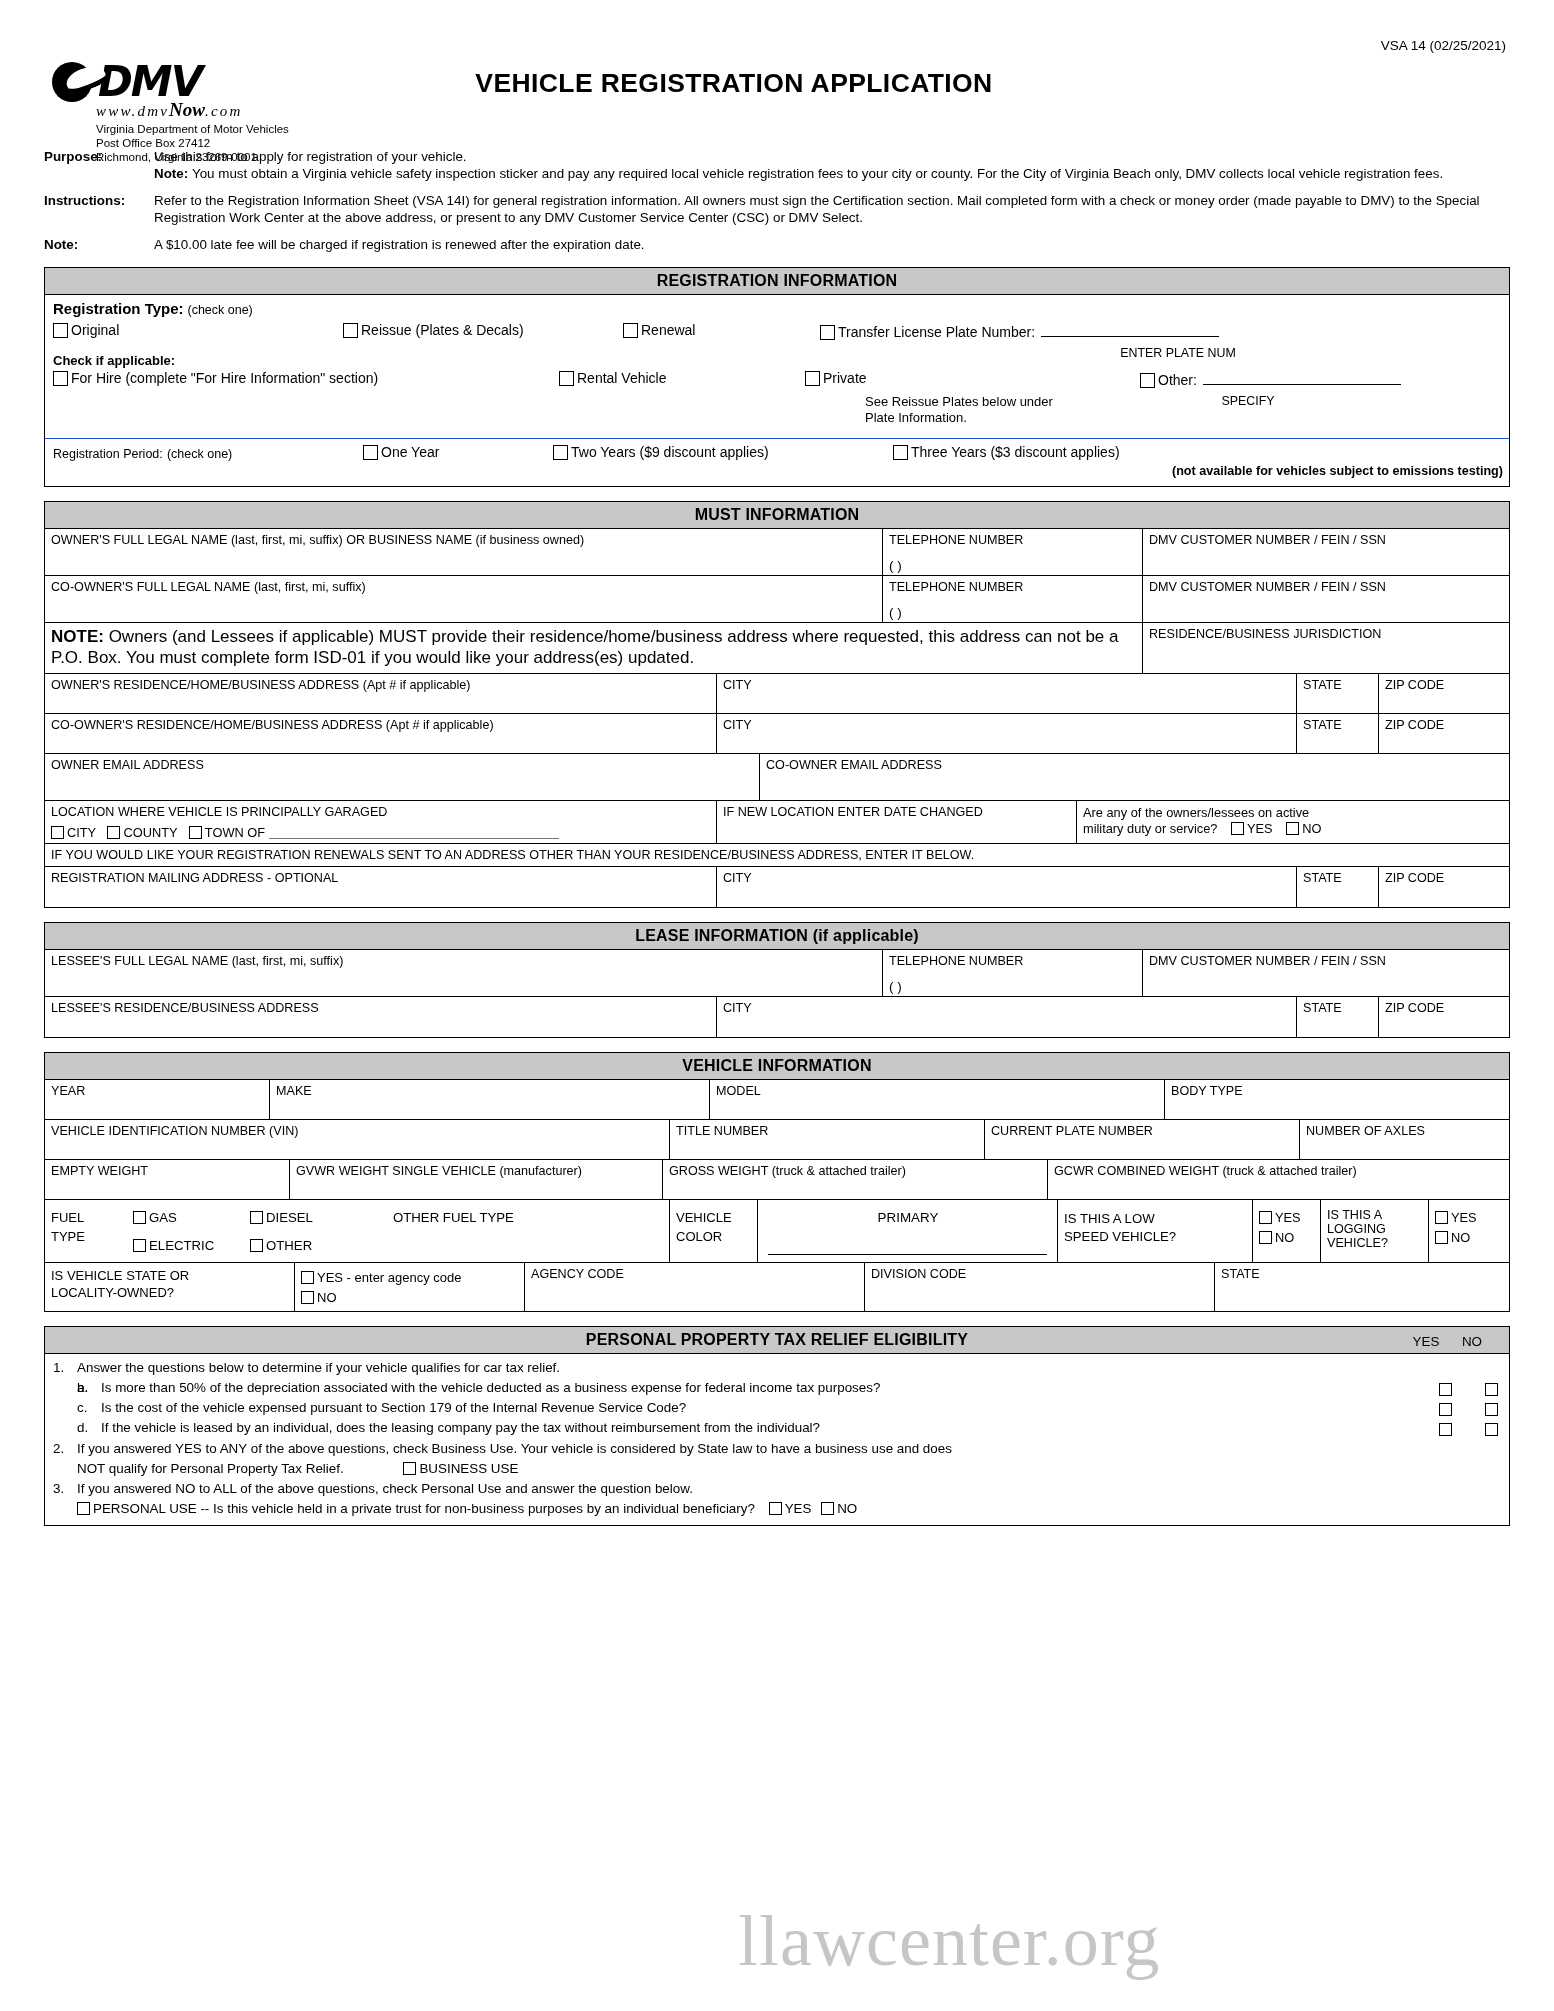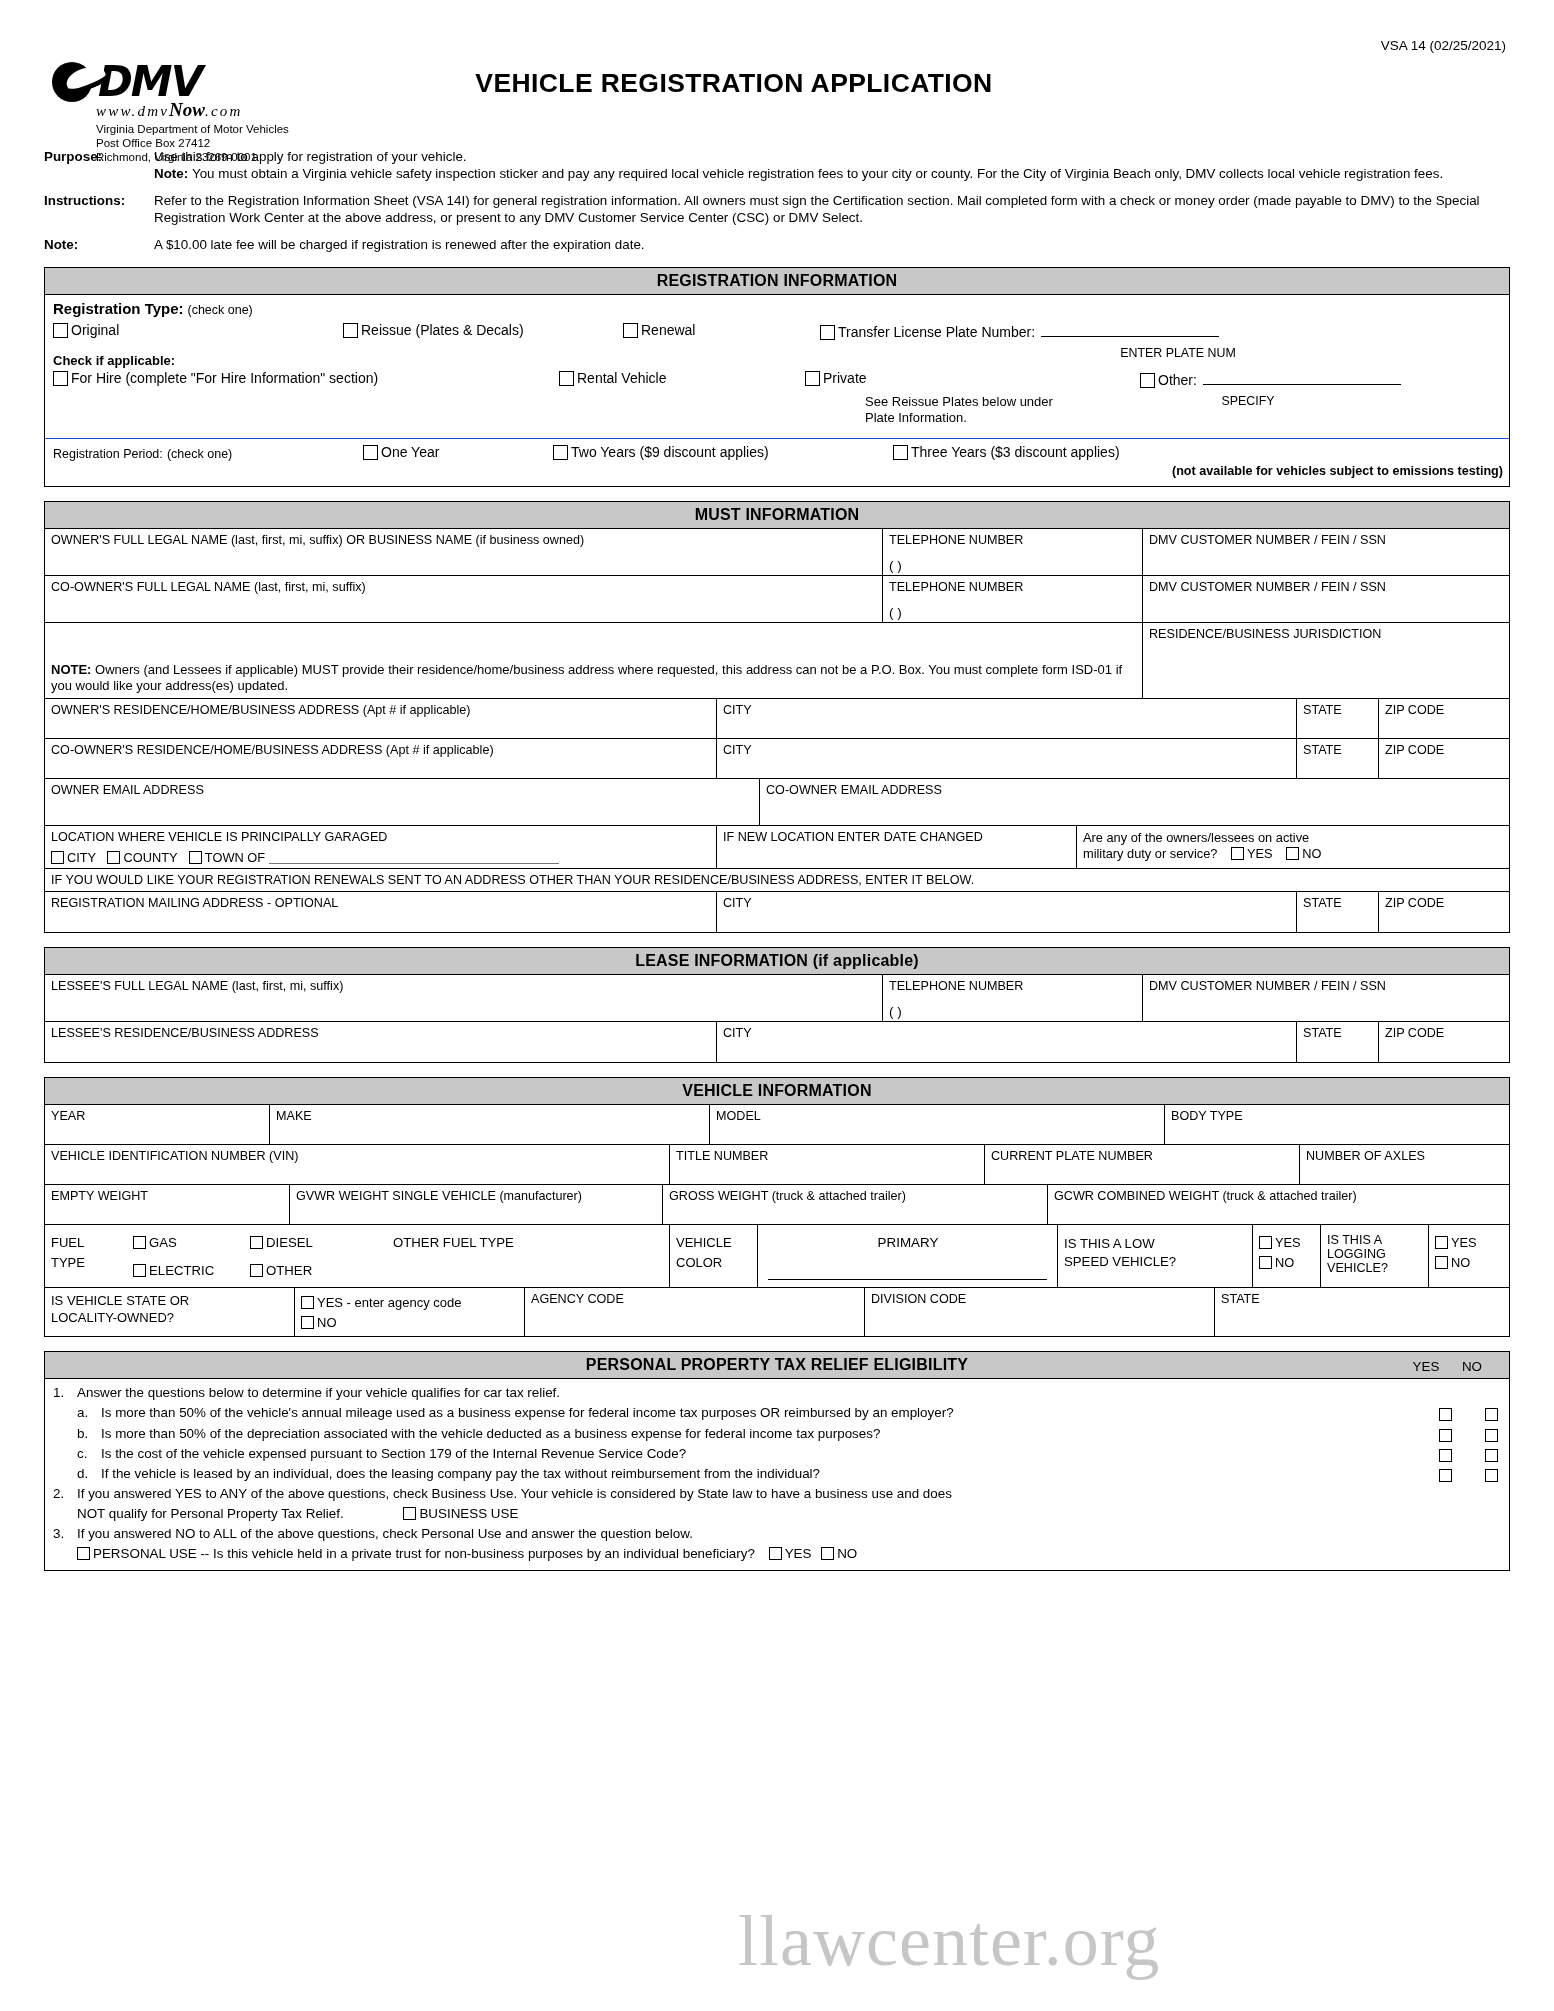--- a/index.html
+++ b/index.html
@@ -105,21 +105,21 @@
 
   
   .c-name   { width:838px; }
   .c-phone  { width:260px; }
   .c-dmv    { flex:1; }
   .phone-paren { margin-top:10px; font-size:13.5px; }
   .h42 { height:47px; }
   .h36 { height:40px; }
 
   .note-cell { width:1098px; padding:4px 6px; }
-  .note-cell .t { font-size:13px; line-height:1.22;margin-top:35px; }
+  .note-cell .t { font-size:17px; line-height:1.22; }
   .note-cell b { font-weight:bold; }
 
   .c-addr { width:672px; }
   .c-city { flex:1; }
   .c-state{ width:82px; }
   .c-zip  { width:130px; }
 
   .c-email1 { width:715px; }
   .c-email2 { flex:1; }
 
@@ -524,21 +524,20 @@
         <span style="display:inline-block;width:46px;text-align:center;">YES</span><span style="display:inline-block;width:46px;text-align:center;">NO</span>
       </div>
 
       <div class="q-line">
         <span class="q-num">1.</span>
         <span>Answer the questions below to determine if your vehicle qualifies for car tax relief.</span>
       </div>
 
       <div class="sub-q">
         <span class="sl">a.</span>
-        <span>Is more than 50% of the vehicle's annual mileage used as a business expense for federal income tax purposes OR reimbursed by an employer?</span>
         <span class="q-boxes"><span class="cb sm"></span><span class="cb sm"></span></span>
       </div>
       <div class="sub-q">
         <span class="sl">b.</span>
         <span>Is more than 50% of the depreciation associated with the vehicle deducted as a business expense for federal income tax purposes?</span>
         <span class="q-boxes"><span class="cb sm"></span><span class="cb sm"></span></span>
       </div>
       <div class="sub-q">
         <span class="sl">c.</span>
         <span>Is the cost of the vehicle expensed pursuant to Section 179 of the Internal Revenue Service Code?</span>

